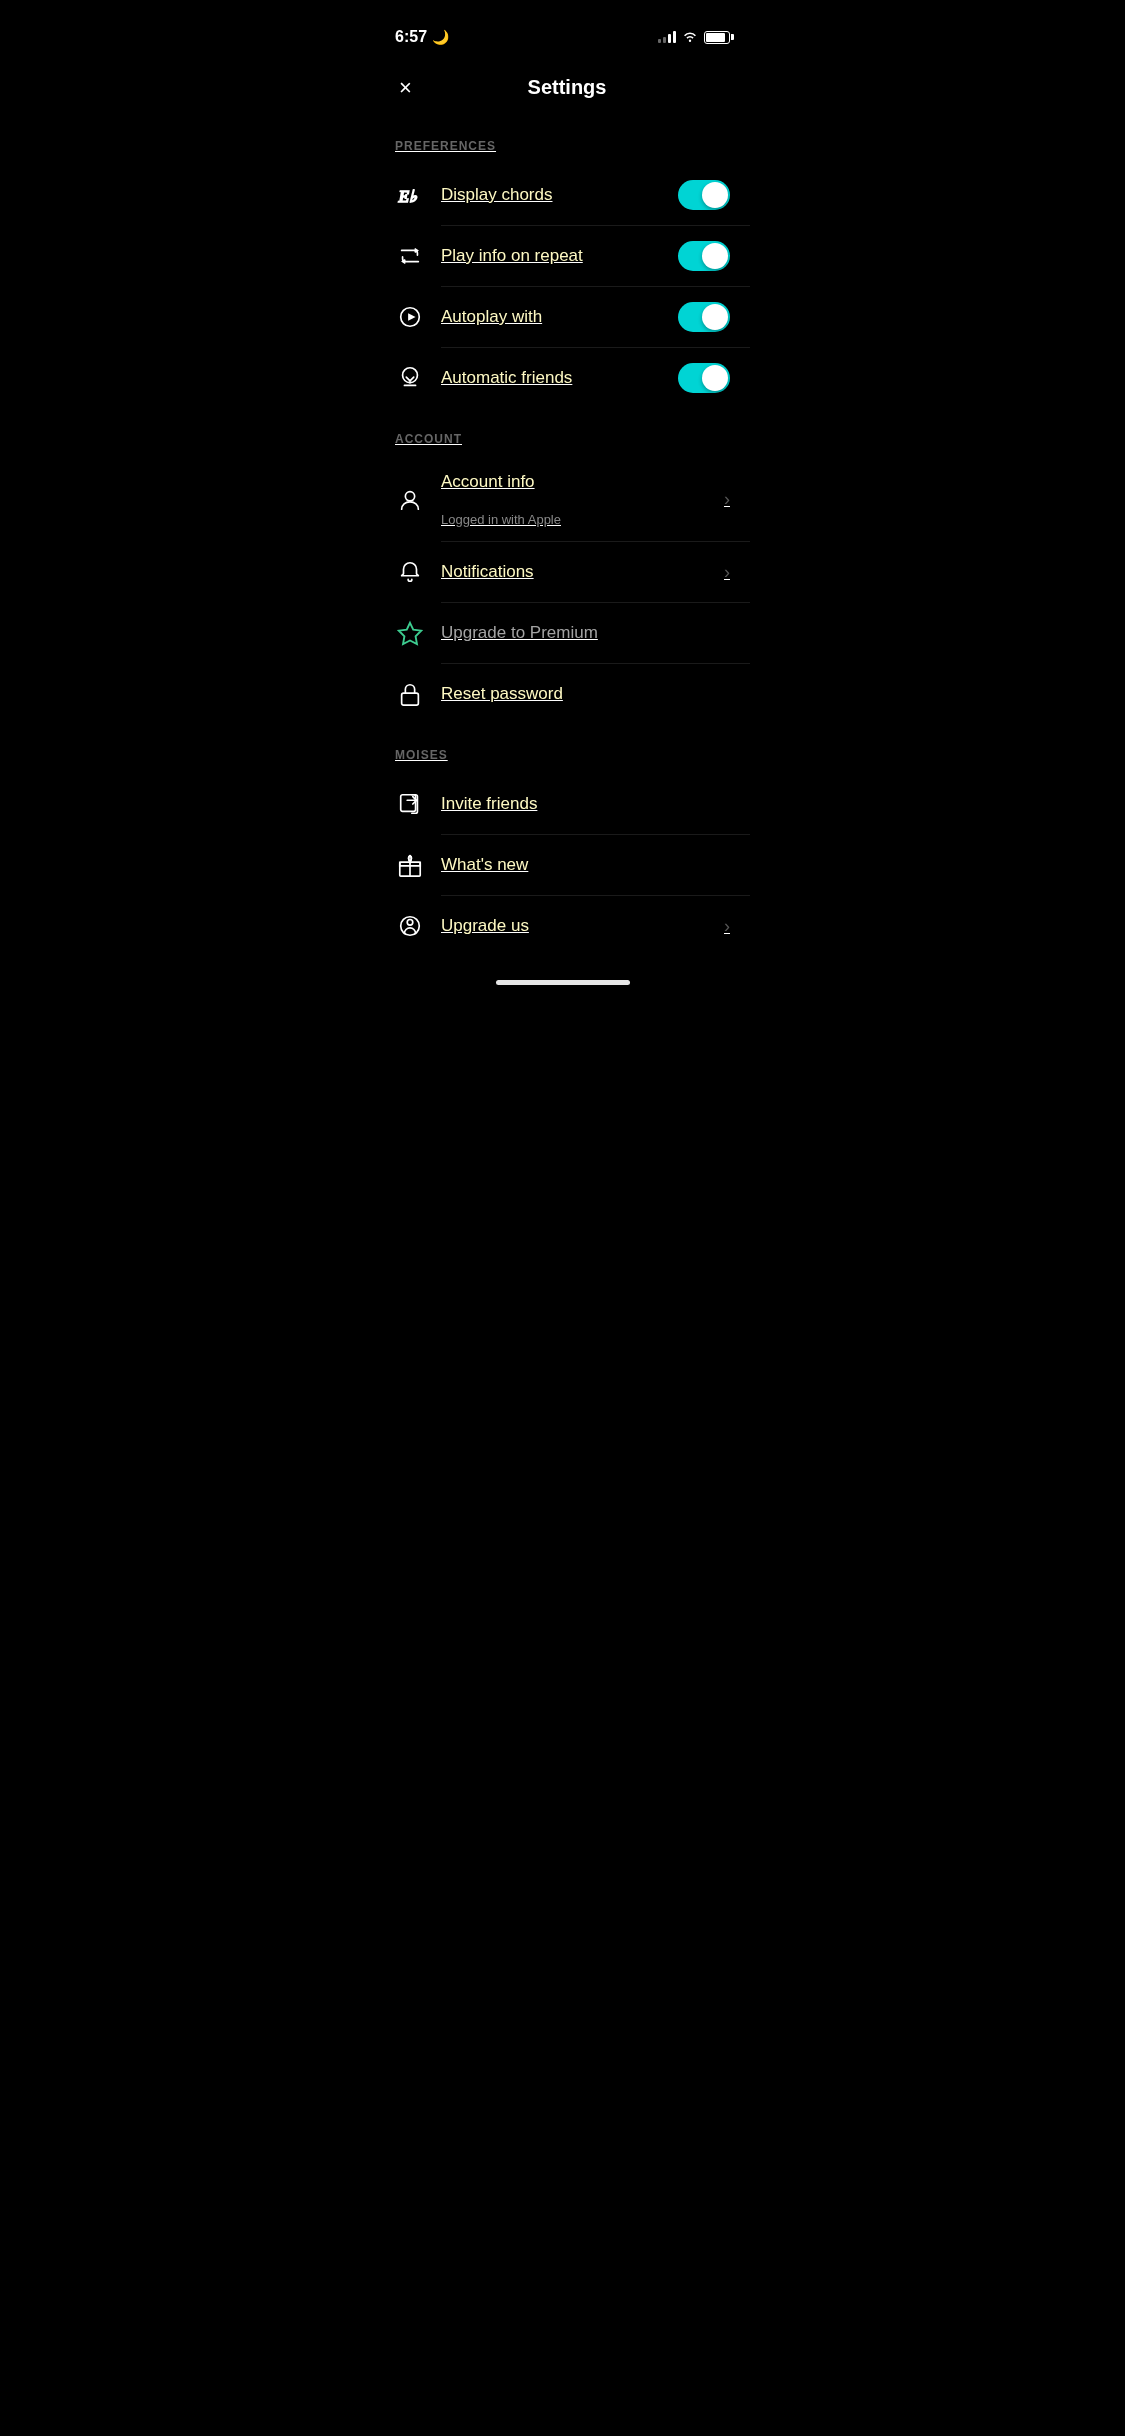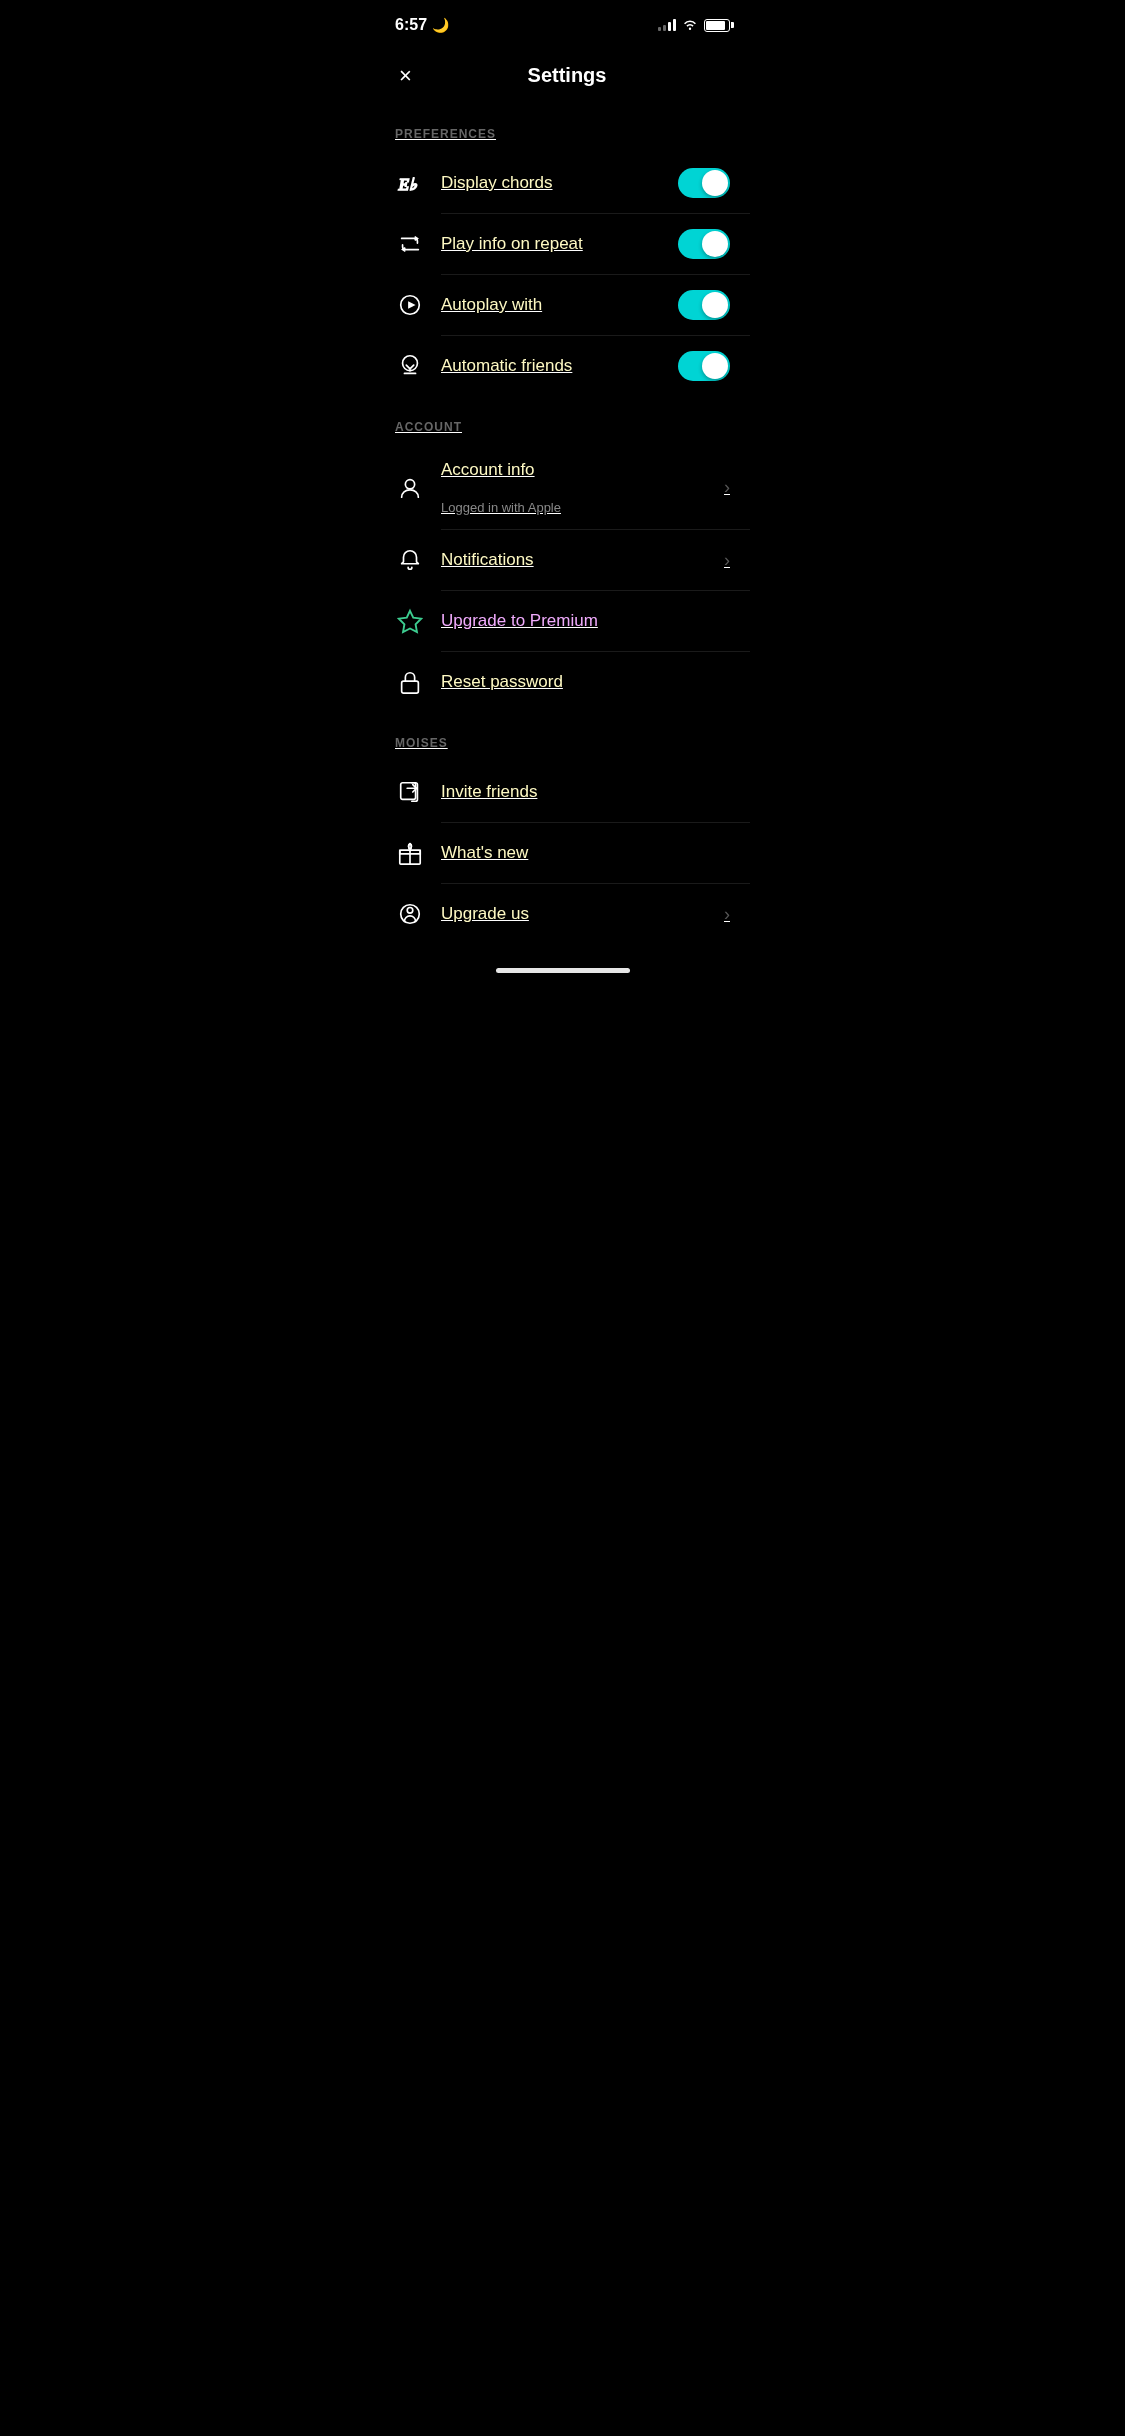--- a/index.html
+++ b/index.html
@@ -18,20 +18,21 @@
       margin: 0 auto;
       overflow-x: hidden;
     }
 
     .status-bar {
       display: flex;
       justify-content: space-between;
       align-items: center;
       padding: 14px 20px 8px 20px;
       height: 44px;
+      margin-top: 12px;
     }
 
     .status-time {
       font-size: 16px;
       font-weight: 600;
       color: #ffffff;
       display: flex;
       align-items: center;
       gap: 5px;
     }
@@ -199,21 +200,21 @@
       box-shadow: 0 2px 4px rgba(0,0,0,0.3);
     }
 
     .chevron {
       color: #555555;
       font-size: 18px;
       font-weight: 300;
     }
 
     .upgrade-label {
-      color: #f0abfc;
+      color: #a3a3a3;
       font-size: 17px;
       font-weight: 400;
     }
 
     .icon-svg {
       width: 26px;
       height: 26px;
       stroke: #ffffff;
       fill: none;
       stroke-width: 1.8;

